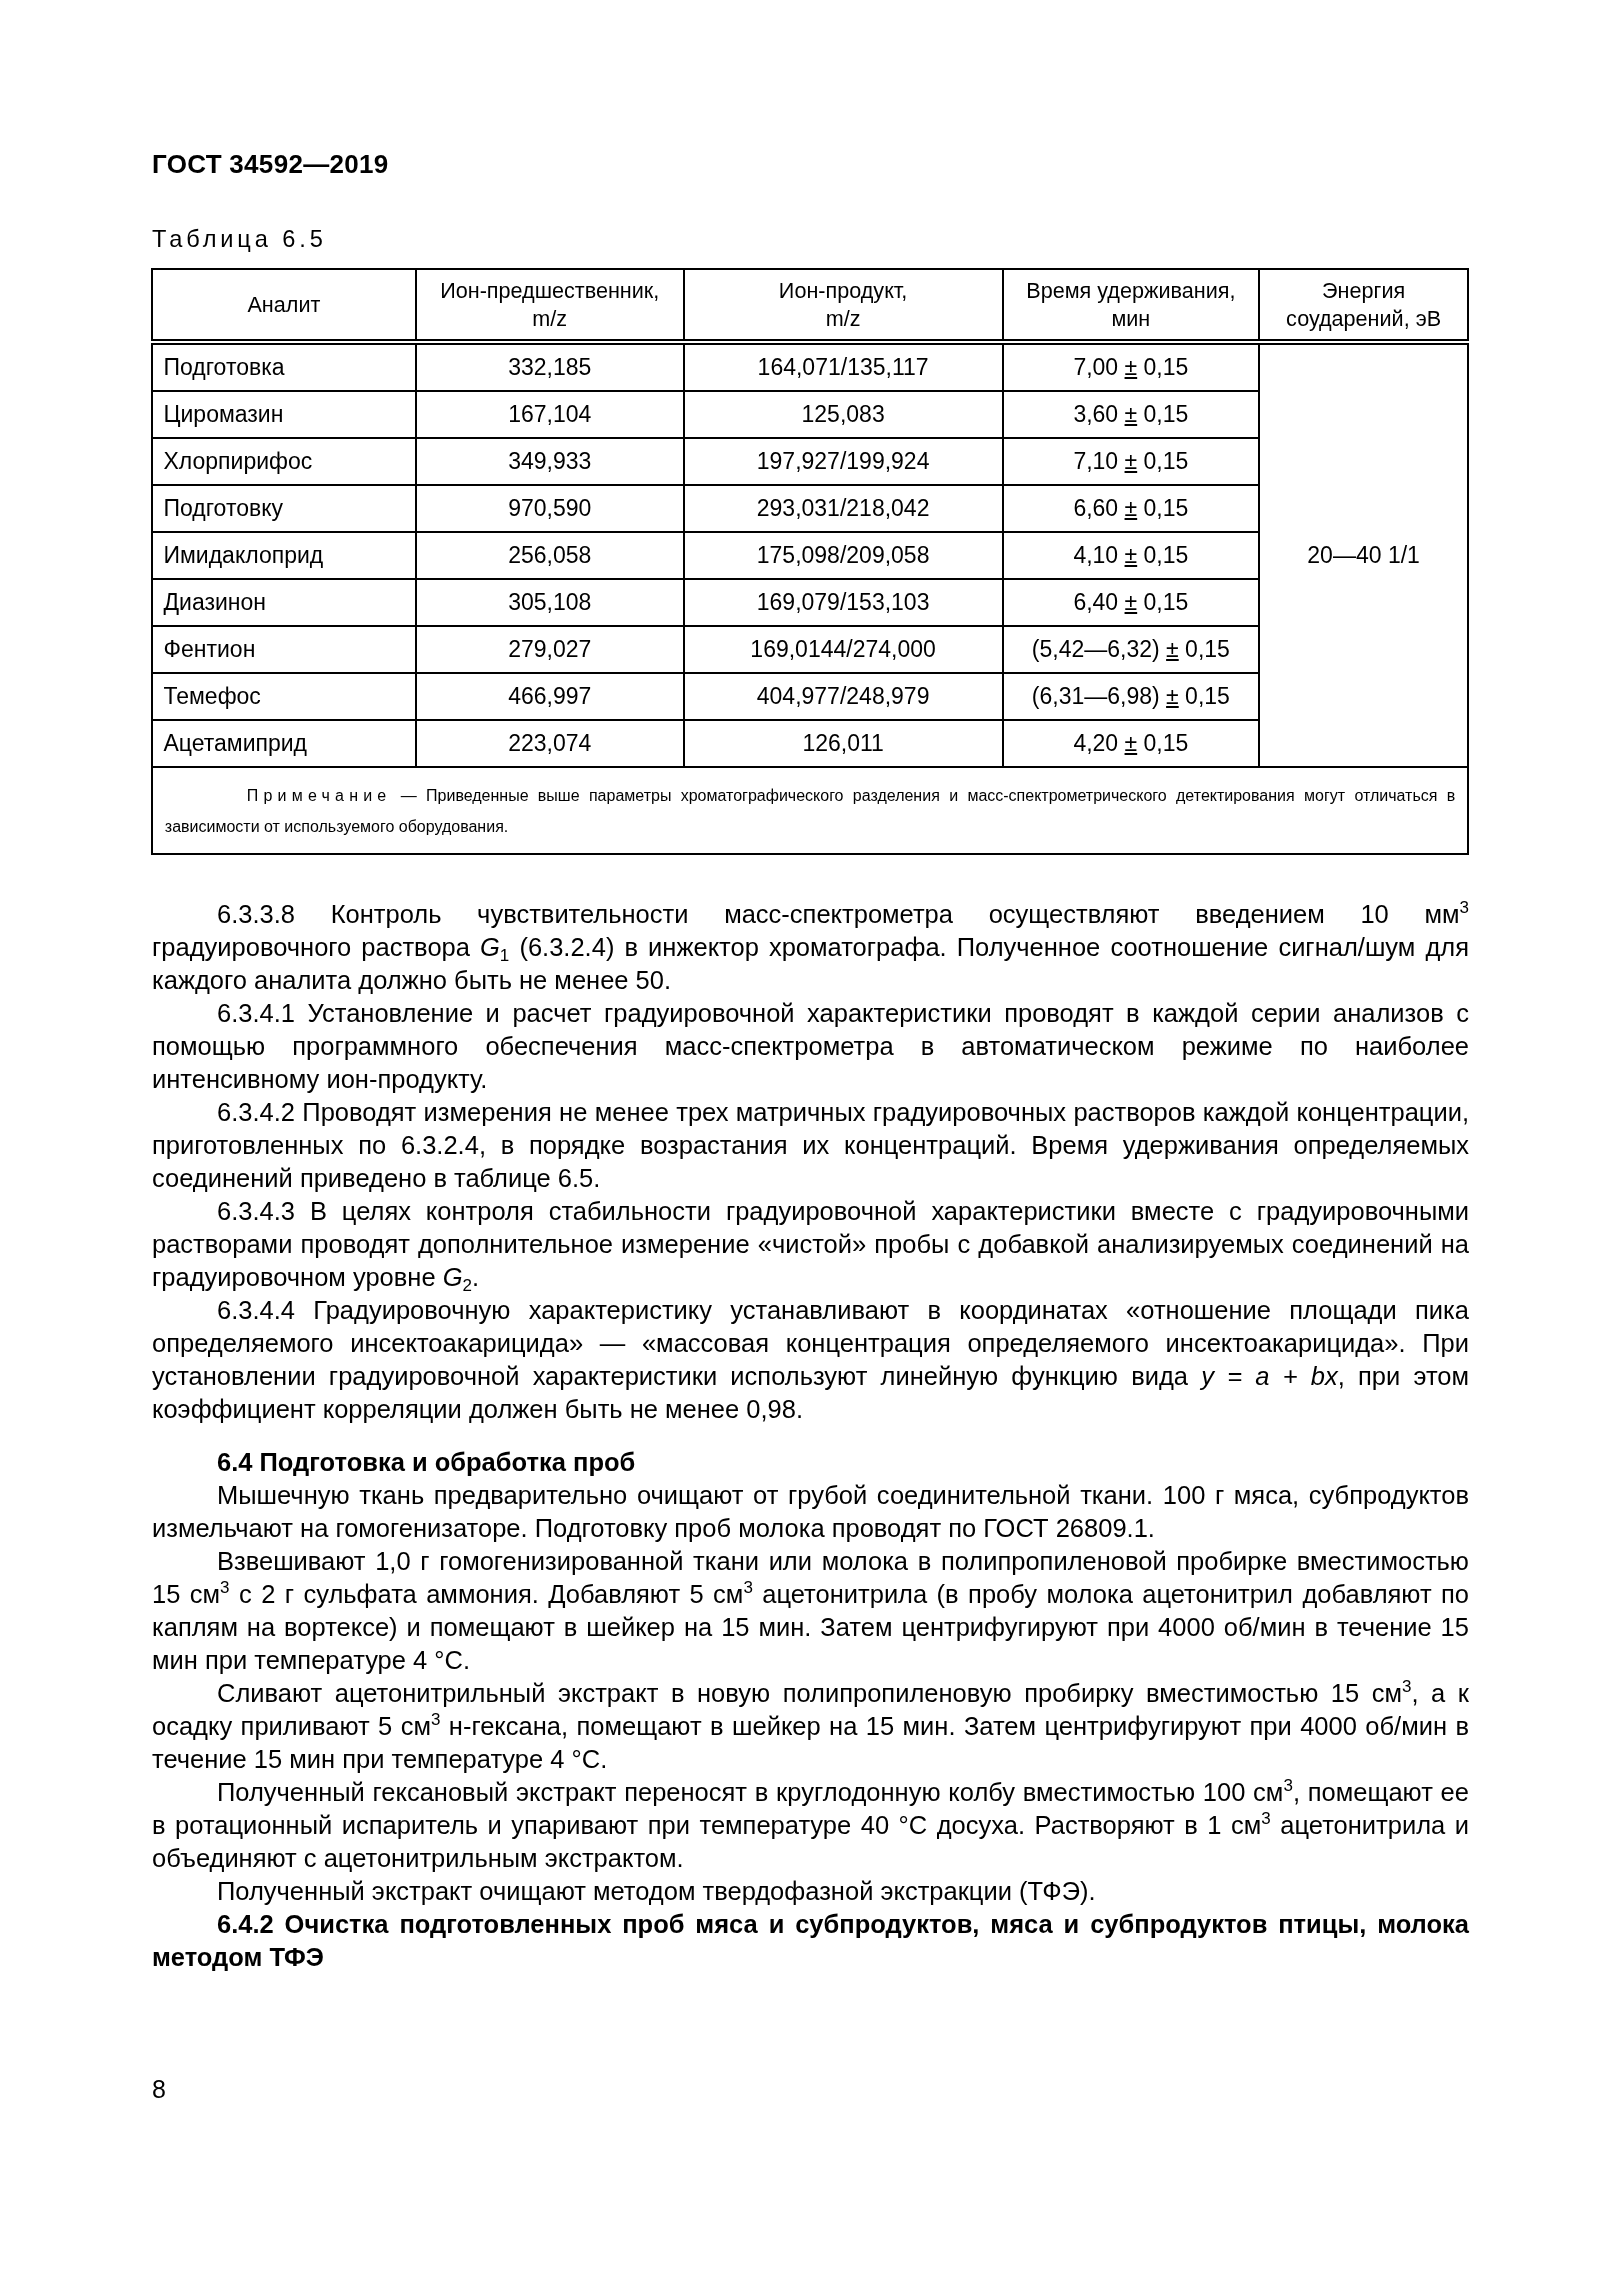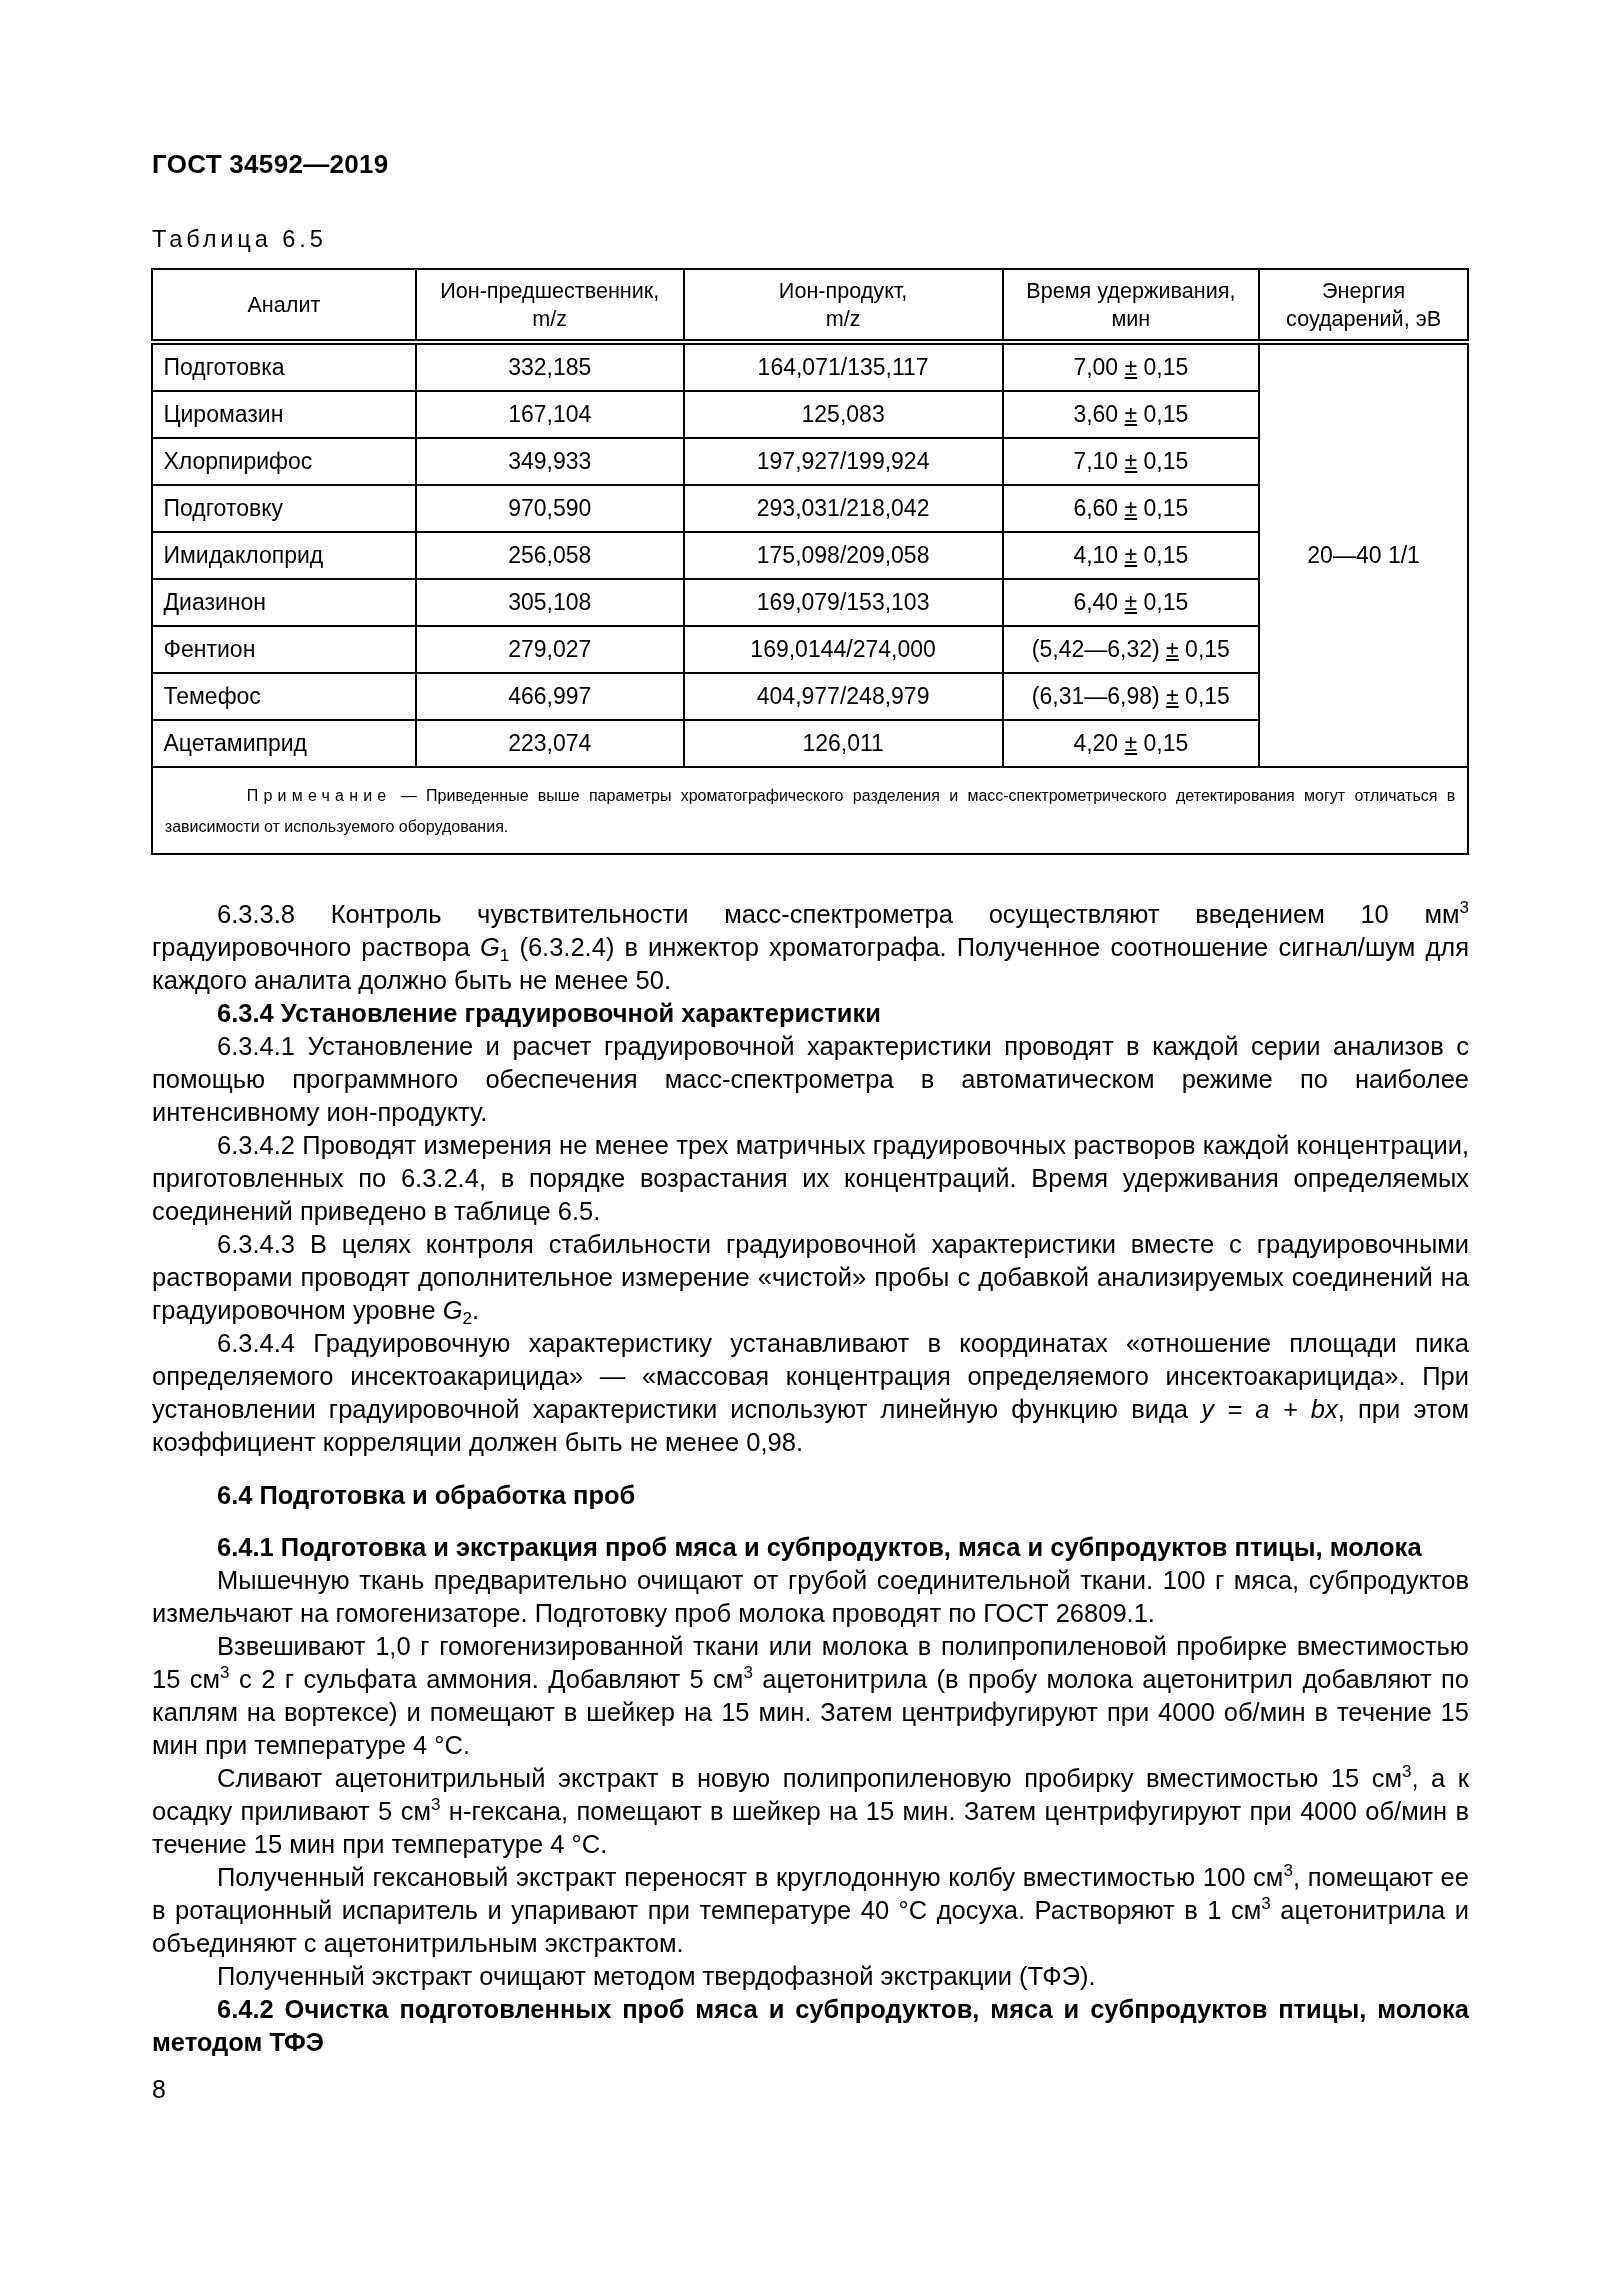--- a/index.html
+++ b/index.html
@@ -140,27 +140,25 @@
       <td><span>4,20</span> <span class="pm">±</span> <span>0,15</span></td>
     </tr>
     <tr class="note-row">
       <td colspan="5"><span class="note-label">Примечание</span><span> — Приведенные выше параметры хроматографического разделения и масс-спектрометрического детектирования могут отличаться в зависимости от используемого оборудования.</span></td>
     </tr>
   </tbody>
 </table>
 
 <div class="body-text">
   <p><span>6.3.3.8 Контроль чувствительности масс-спектрометра осуществляют введением 10 мм</span><sup>3</sup><span> градуировочного раствора </span><i>G</i><sub>1</sub><span> (6.3.2.4) в инжектор хроматографа. Полученное соотношение сигнал/шум для каждого аналита должно быть не менее 50.</span></p>
-  <p class="h">6.3.4 Установление градуировочной характеристики</p>
   <p>6.3.4.1 Установление и расчет градуировочной характеристики проводят в каждой серии анализов с помощью программного обеспечения масс-спектрометра в автоматическом режиме по наиболее интенсивному ион-продукту.</p>
   <p>6.3.4.2 Проводят измерения не менее трех матричных градуировочных растворов каждой концентрации, приготовленных по 6.3.2.4, в порядке возрастания их концентраций. Время удерживания определяемых соединений приведено в таблице 6.5.</p>
   <p><span>6.3.4.3 В целях контроля стабильности градуировочной характеристики вместе с градуировочными растворами проводят дополнительное измерение «чистой» пробы с добавкой анализируемых соединений на градуировочном уровне </span><i>G</i><sub>2</sub><span>.</span></p>
   <p><span>6.3.4.4 Градуировочную характеристику устанавливают в координатах «отношение площади пика определяемого инсектоакарицида» — «массовая концентрация определяемого инсектоакарицида». При установлении градуировочной характеристики используют линейную функцию вида </span><i>y = a + bx</i><span>, при этом коэффициент корреляции должен быть не менее 0,98.</span></p>
   <p class="h gap">6.4 Подготовка и обработка проб</p>
-  <p class="h gap">6.4.1 Подготовка и экстракция проб мяса и субпродуктов, мяса и субпродуктов птицы, молока</p>
   <p>Мышечную ткань предварительно очищают от грубой соединительной ткани. 100 г мяса, субпродуктов измельчают на гомогенизаторе. Подготовку проб молока проводят по ГОСТ 26809.1.</p>
   <p><span>Взвешивают 1,0 г гомогенизированной ткани или молока в полипропиленовой пробирке вместимостью 15 см</span><sup>3</sup><span> с 2 г сульфата аммония. Добавляют 5 см</span><sup>3</sup><span> ацетонитрила (в пробу молока ацетонитрил добавляют по каплям на вортексе) и помещают в шейкер на 15 мин. Затем центрифугируют при 4000 об/мин в течение 15 мин при температуре 4 °С.</span></p>
   <p><span>Сливают ацетонитрильный экстракт в новую полипропиленовую пробирку вместимостью 15 см</span><sup>3</sup><span>, а к осадку приливают 5 см</span><sup>3</sup><span> н-гексана, помещают в шейкер на 15 мин. Затем центрифугируют при 4000 об/мин в течение 15 мин при температуре 4 °С.</span></p>
   <p><span>Полученный гексановый экстракт переносят в круглодонную колбу вместимостью 100 см</span><sup>3</sup><span>, помещают ее в ротационный испаритель и упаривают при температуре 40 °С досуха. Растворяют в 1 см</span><sup>3</sup><span> ацетонитрила и объединяют с ацетонитрильным экстрактом.</span></p>
   <p>Полученный экстракт очищают методом твердофазной экстракции (ТФЭ).</p>
   <p class="h">6.4.2 Очистка подготовленных проб мяса и субпродуктов, мяса и субпродуктов птицы, молока методом ТФЭ</p>
 </div>
 
 <div class="page-number">8</div>
 

